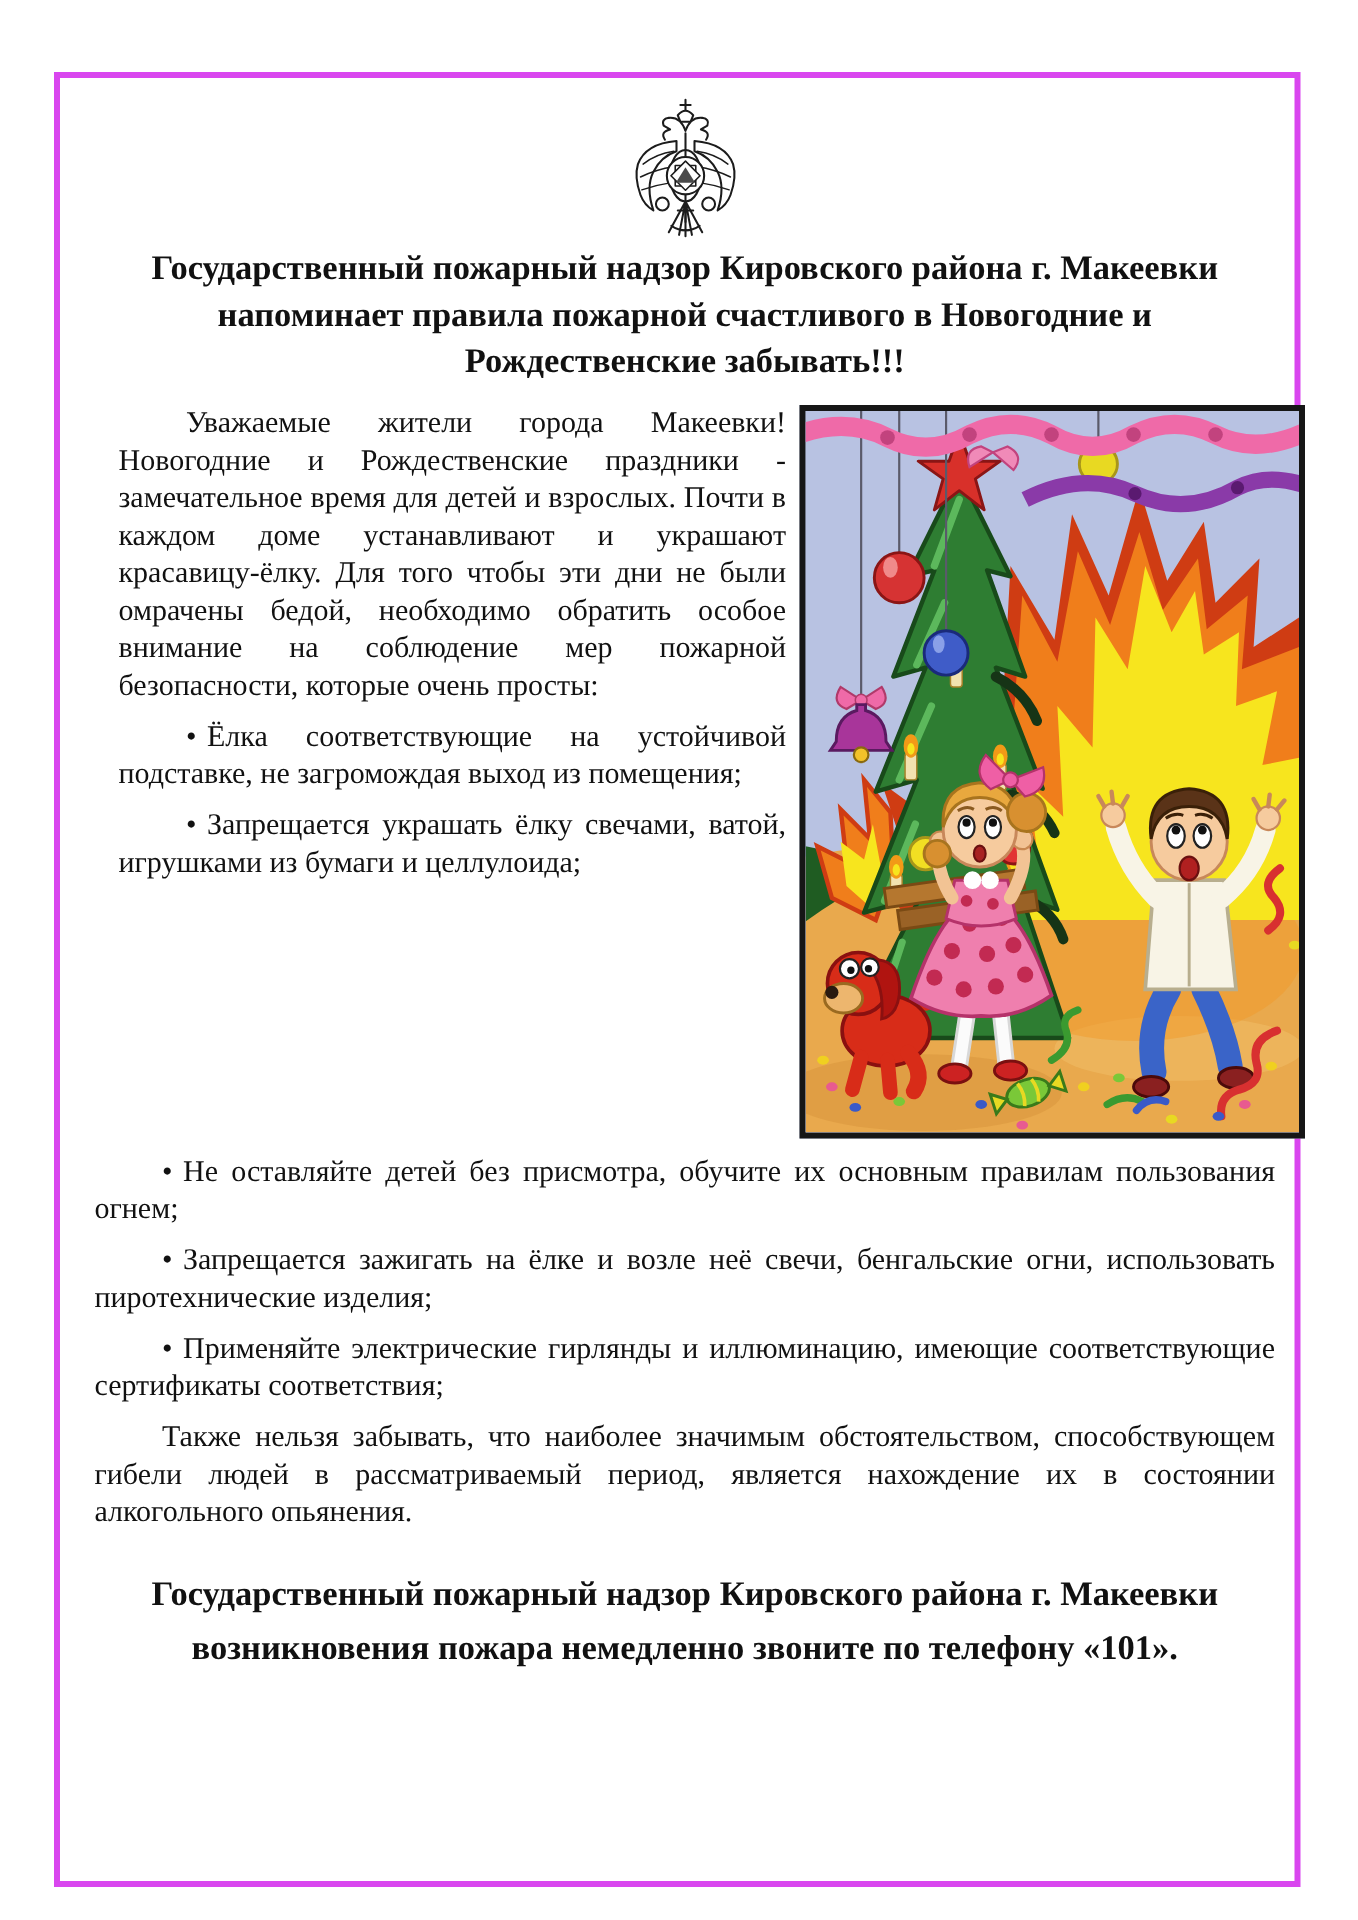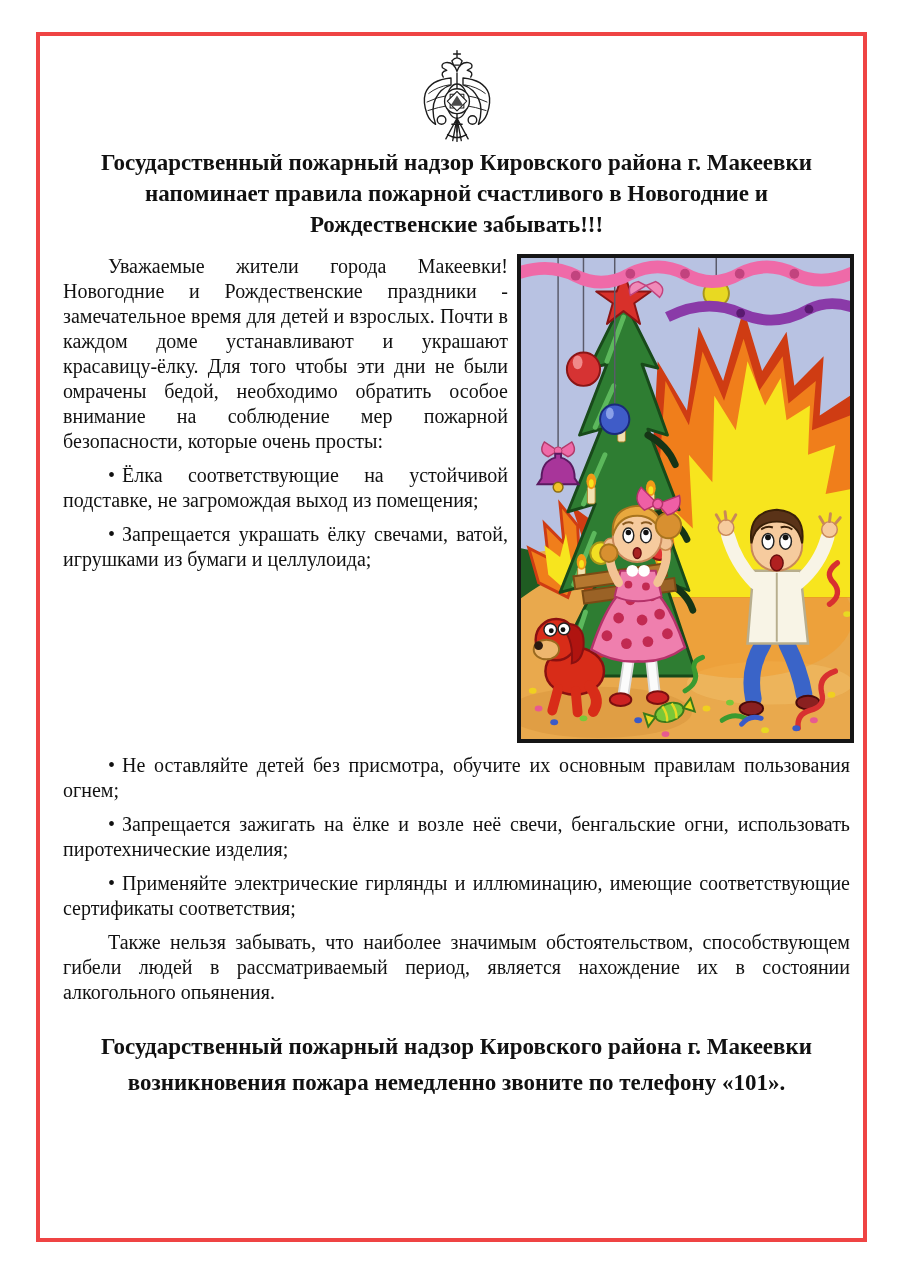--- a/index.html
+++ b/index.html
@@ -3,35 +3,35 @@
 <meta charset="utf-8">
 <style>
   * { box-sizing: border-box; margin: 0; padding: 0; }
   html, body { background: #ffffff; }
   body {
     width: 905px; height: 1280px; position: relative;
     font-family: "Liberation Serif", "DejaVu Serif", serif;
     color: #111;
   }
   .frame {
-    position: absolute; left: 36px; top: 32px;
+    position: absolute; left: 36px; top: 48px;
     width: 831px; height: 1210px;
-    border: 4px solid #ef4444;
+    border: 4px solid #d946ef;
     background: #fff;
     padding: 12px 13px 0 23px;
   }
   .logo-row { text-align: center; height: 96px; }
   .emblem { width: 80px; height: 96px; display: inline-block; }
   .title {
     font-weight: bold; font-size: 23px; line-height: 31px;
     text-align: center; margin-top: 3px;
   }
   .body-text { font-size: 20px; line-height: 25px; margin-top: 14px; }
   .wrap-region { display: flex; gap: 9px; margin-bottom: 10px; }
-  .text-col { width: 445px; flex: 0 0 auto; }
+  .text-col { width: 445px; flex: 0 0 auto; margin-left: 16px; }
   .illustration-box {
     width: 337px; height: 489px; flex: 0 0 auto;
     border: 4px solid #161616; overflow: hidden; background: #b8c2e2;
   }
   .illustration-box svg { display: block; width: 100%; height: 100%; }
   .para { text-align: justify; text-indent: 45px; margin-bottom: 9px; }
   .text-col .para:last-child { margin-bottom: 0; }
   .bullet-marker { margin-right: 7px; }
   .footer {
     font-weight: bold; font-size: 23px; line-height: 36px;

